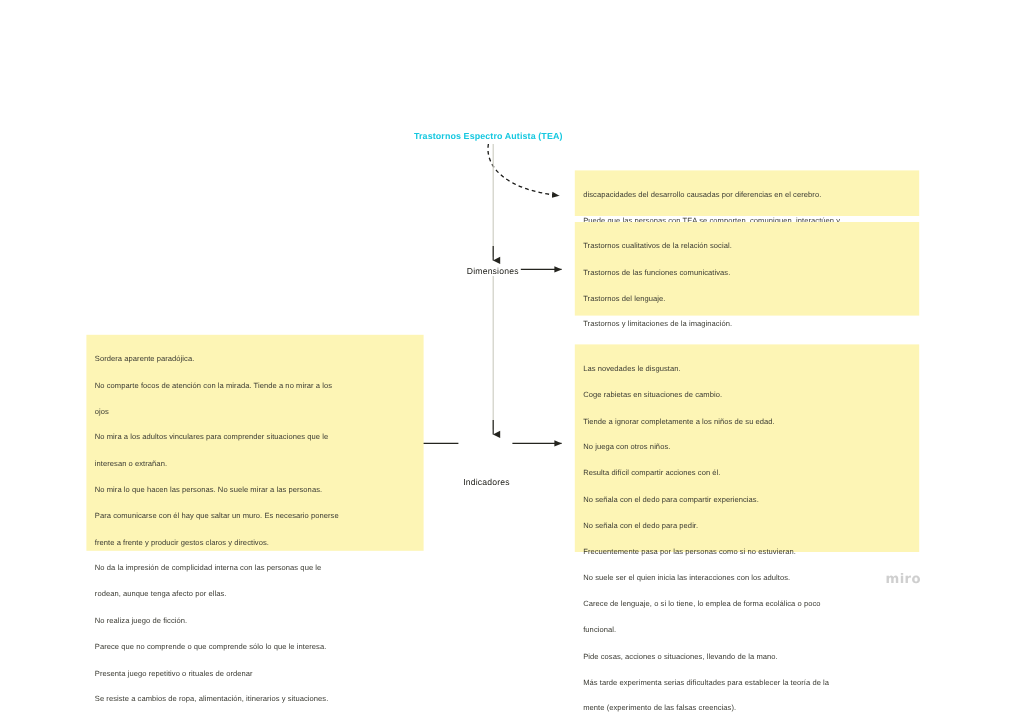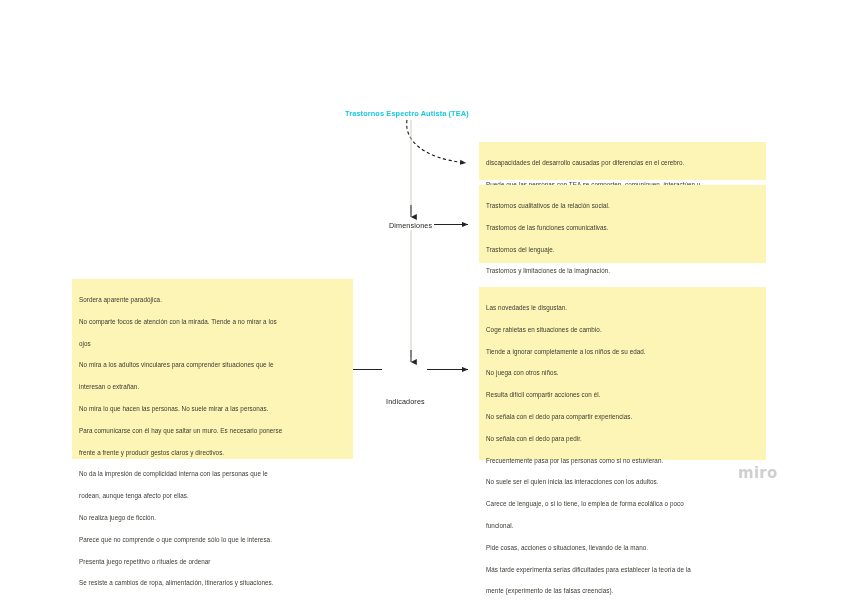--- a/index.html
+++ b/index.html
@@ -86,22 +86,22 @@
   svg.wires {
     position: absolute;
     left: 0; top: 0;
     width: 848px;
     height: 600px;
     pointer-events: none;
   }
   .watermark {
     position: absolute;
     left: 738px;
-    top: 464px;
-    font-size: 15px;
+    top: 476px;
+    font-size: 11px;
     font-weight: bold;
     color: #cfcfcf;
     letter-spacing: 0.3px;
     font-family: "DejaVu Sans", sans-serif;
   }
 </style>
 </head>
 <body>
 
 <div class="canvas">

